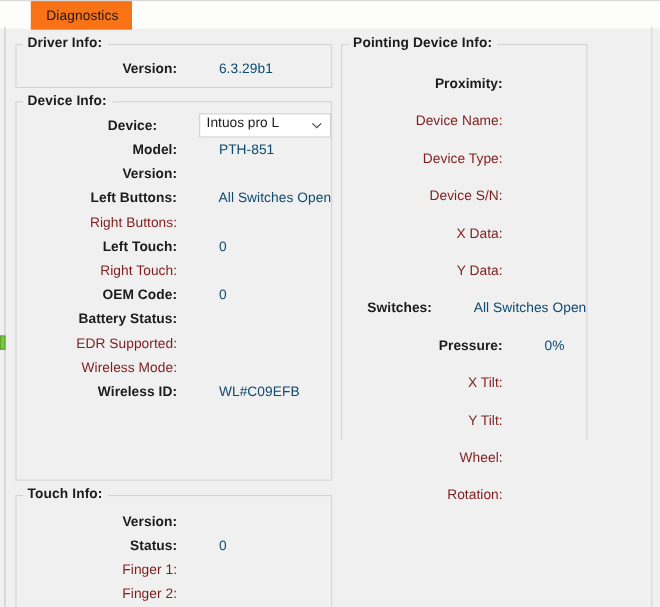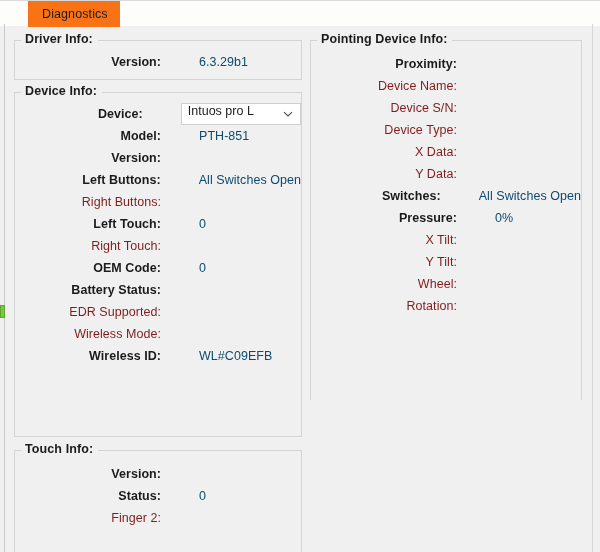--- a/index.html
+++ b/index.html
@@ -89,21 +89,21 @@
     font-size: 12.5px;
     font-weight: bold;
     color: #1b1b1b;
     white-space: nowrap;
     letter-spacing: 0.1px;
   }
 
   #grp-driver   { left: 14px;  top: 40px;  width: 288px; height: 40px; text-decoration: underline; }
   #grp-device   { left: 14px;  top: 92px;  width: 288px; height: 345px; }
   #grp-touch    { left: 14px;  top: 450px; width: 288px; height: 110px; }
-  #grp-pointing { left: 310px; top: 40px;  width: 272px; height: 360px;
+  #grp-pointing { left: 310px; top: 40px;  width: 224px; height: 360px;
                   border-bottom: none; }
 
   
   .rows {
     position: absolute;
     left: 0;
     top: 0;
     width: 100%;
   }
   .row {
@@ -139,21 +139,21 @@
   #rows-driver .lbl,
   #rows-device .lbl,
   #rows-touch .lbl { width: 146px; }
   #rows-driver .row,
   #rows-device .row,
   #rows-touch .row { padding-left: 0px; }
 
   
   #rows-pointing { top: 12px; }
   #rows-pointing .lbl { width: 146px; }
-  #rows-pointing .row { padding-left: 0px; }
+  #rows-pointing .row { padding-left: 0px; margin-top: 12px; }
 
   
   .row.combo-row { height: 26px; }
   #device-combo {
     position: relative;
     margin-left: 4px;
     width: 137px;
     height: 22px;
     background: #ffffff;
     border: 1px solid #cfcfcf;
@@ -272,43 +272,47 @@
     <div class="rows" id="rows-touch">
         <div class="row">
           <span class="lbl">Version:</span>
           <span class="val"></span>
         </div>
         <div class="row">
           <span class="lbl">Status:</span>
           <span class="val">0</span>
         </div>
         <div class="row dim">
+          <span class="lbl">Finger 1:</span>
+          <span class="val"></span>
+        </div>
+        <div class="row dim">
           <span class="lbl">Finger 2:</span>
           <span class="val"></span>
         </div>
       </div>
   </div>
 
   <div class="group" id="grp-pointing">
     <div class="group-legend">Pointing Device Info:</div>
     <div class="rows" id="rows-pointing">
         <div class="row">
           <span class="lbl">Proximity:</span>
           <span class="val"></span>
         </div>
         <div class="row dim">
           <span class="lbl">Device Name:</span>
           <span class="val"></span>
         </div>
         <div class="row dim">
+          <span class="lbl">Device Type:</span>
+          <span class="val"></span>
+        </div>
+        <div class="row dim">
           <span class="lbl">Device S/N:</span>
-          <span class="val"></span>
-        </div>
-        <div class="row dim">
-          <span class="lbl">Device Type:</span>
           <span class="val"></span>
         </div>
         <div class="row dim">
           <span class="lbl">X Data:</span>
           <span class="val"></span>
         </div>
         <div class="row dim">
           <span class="lbl">Y Data:</span>
           <span class="val"></span>
         </div>

